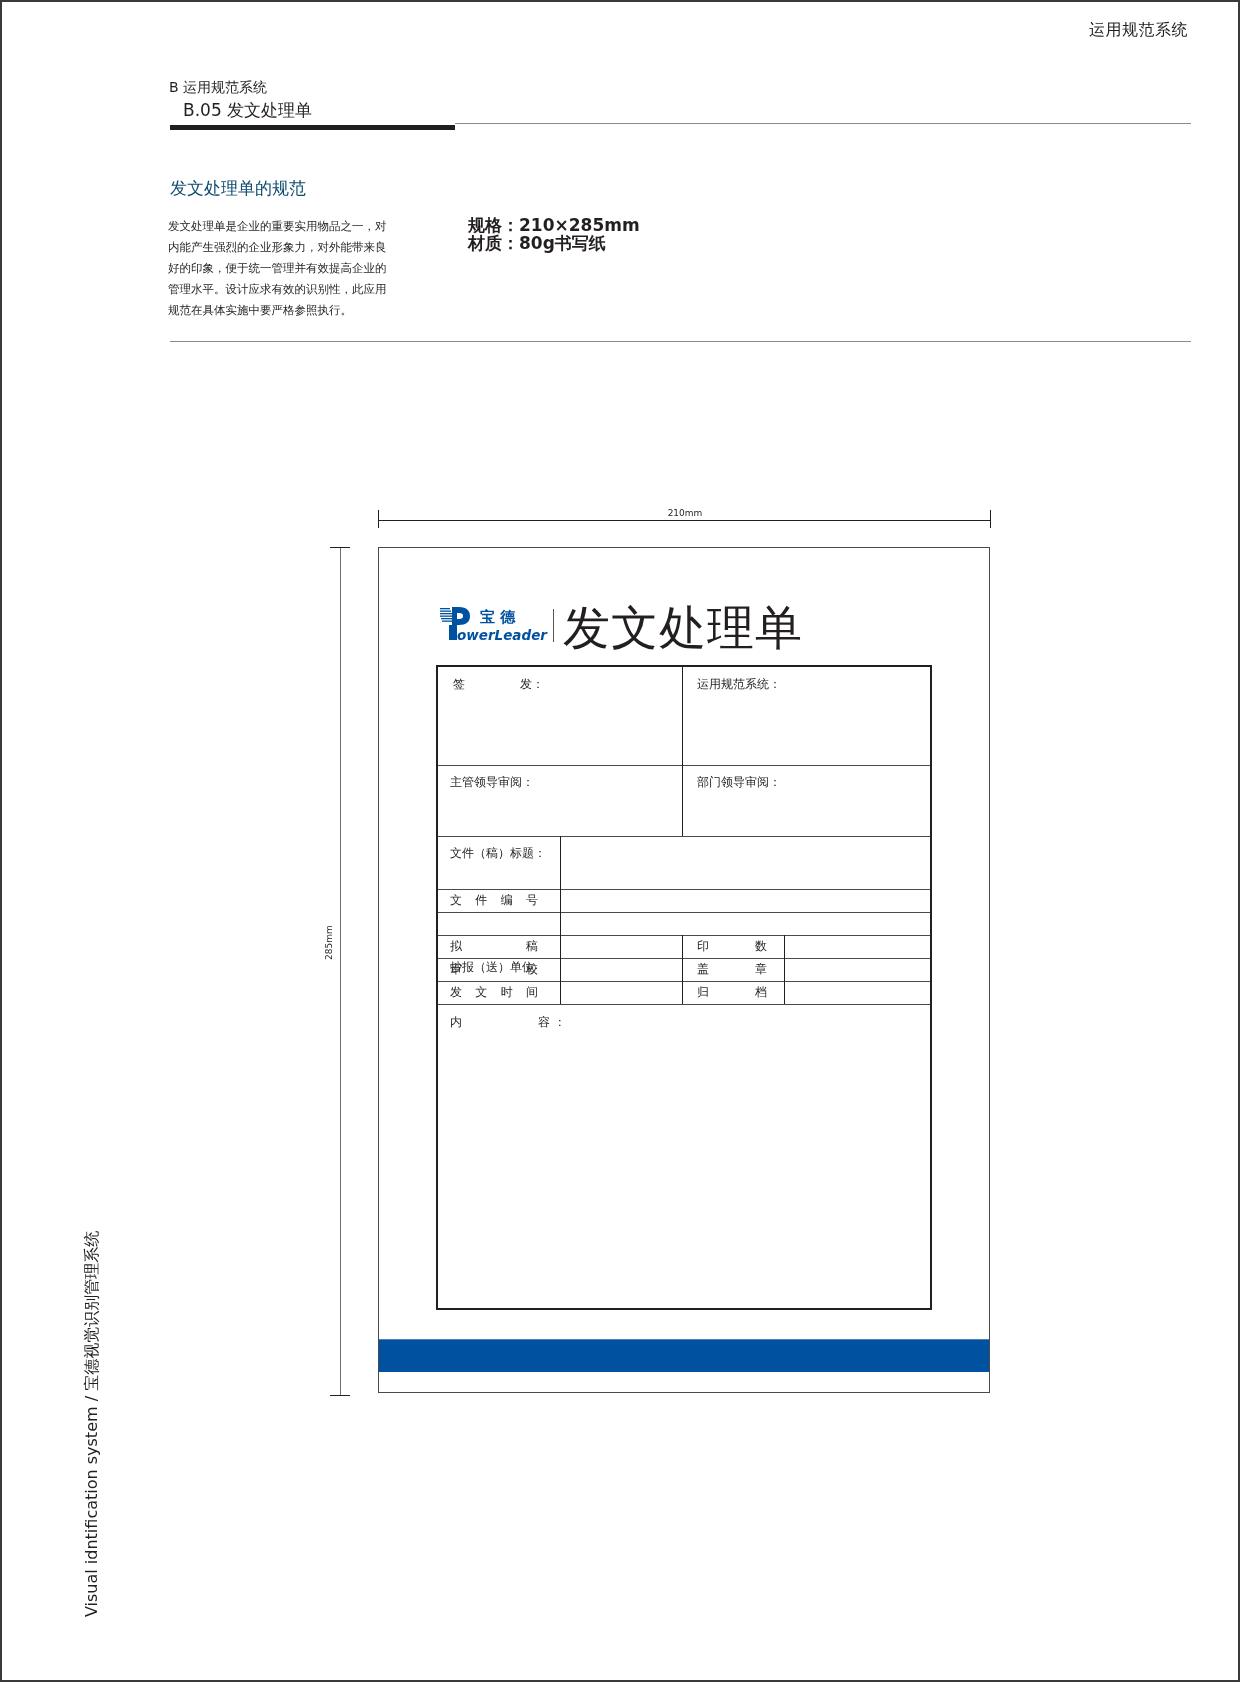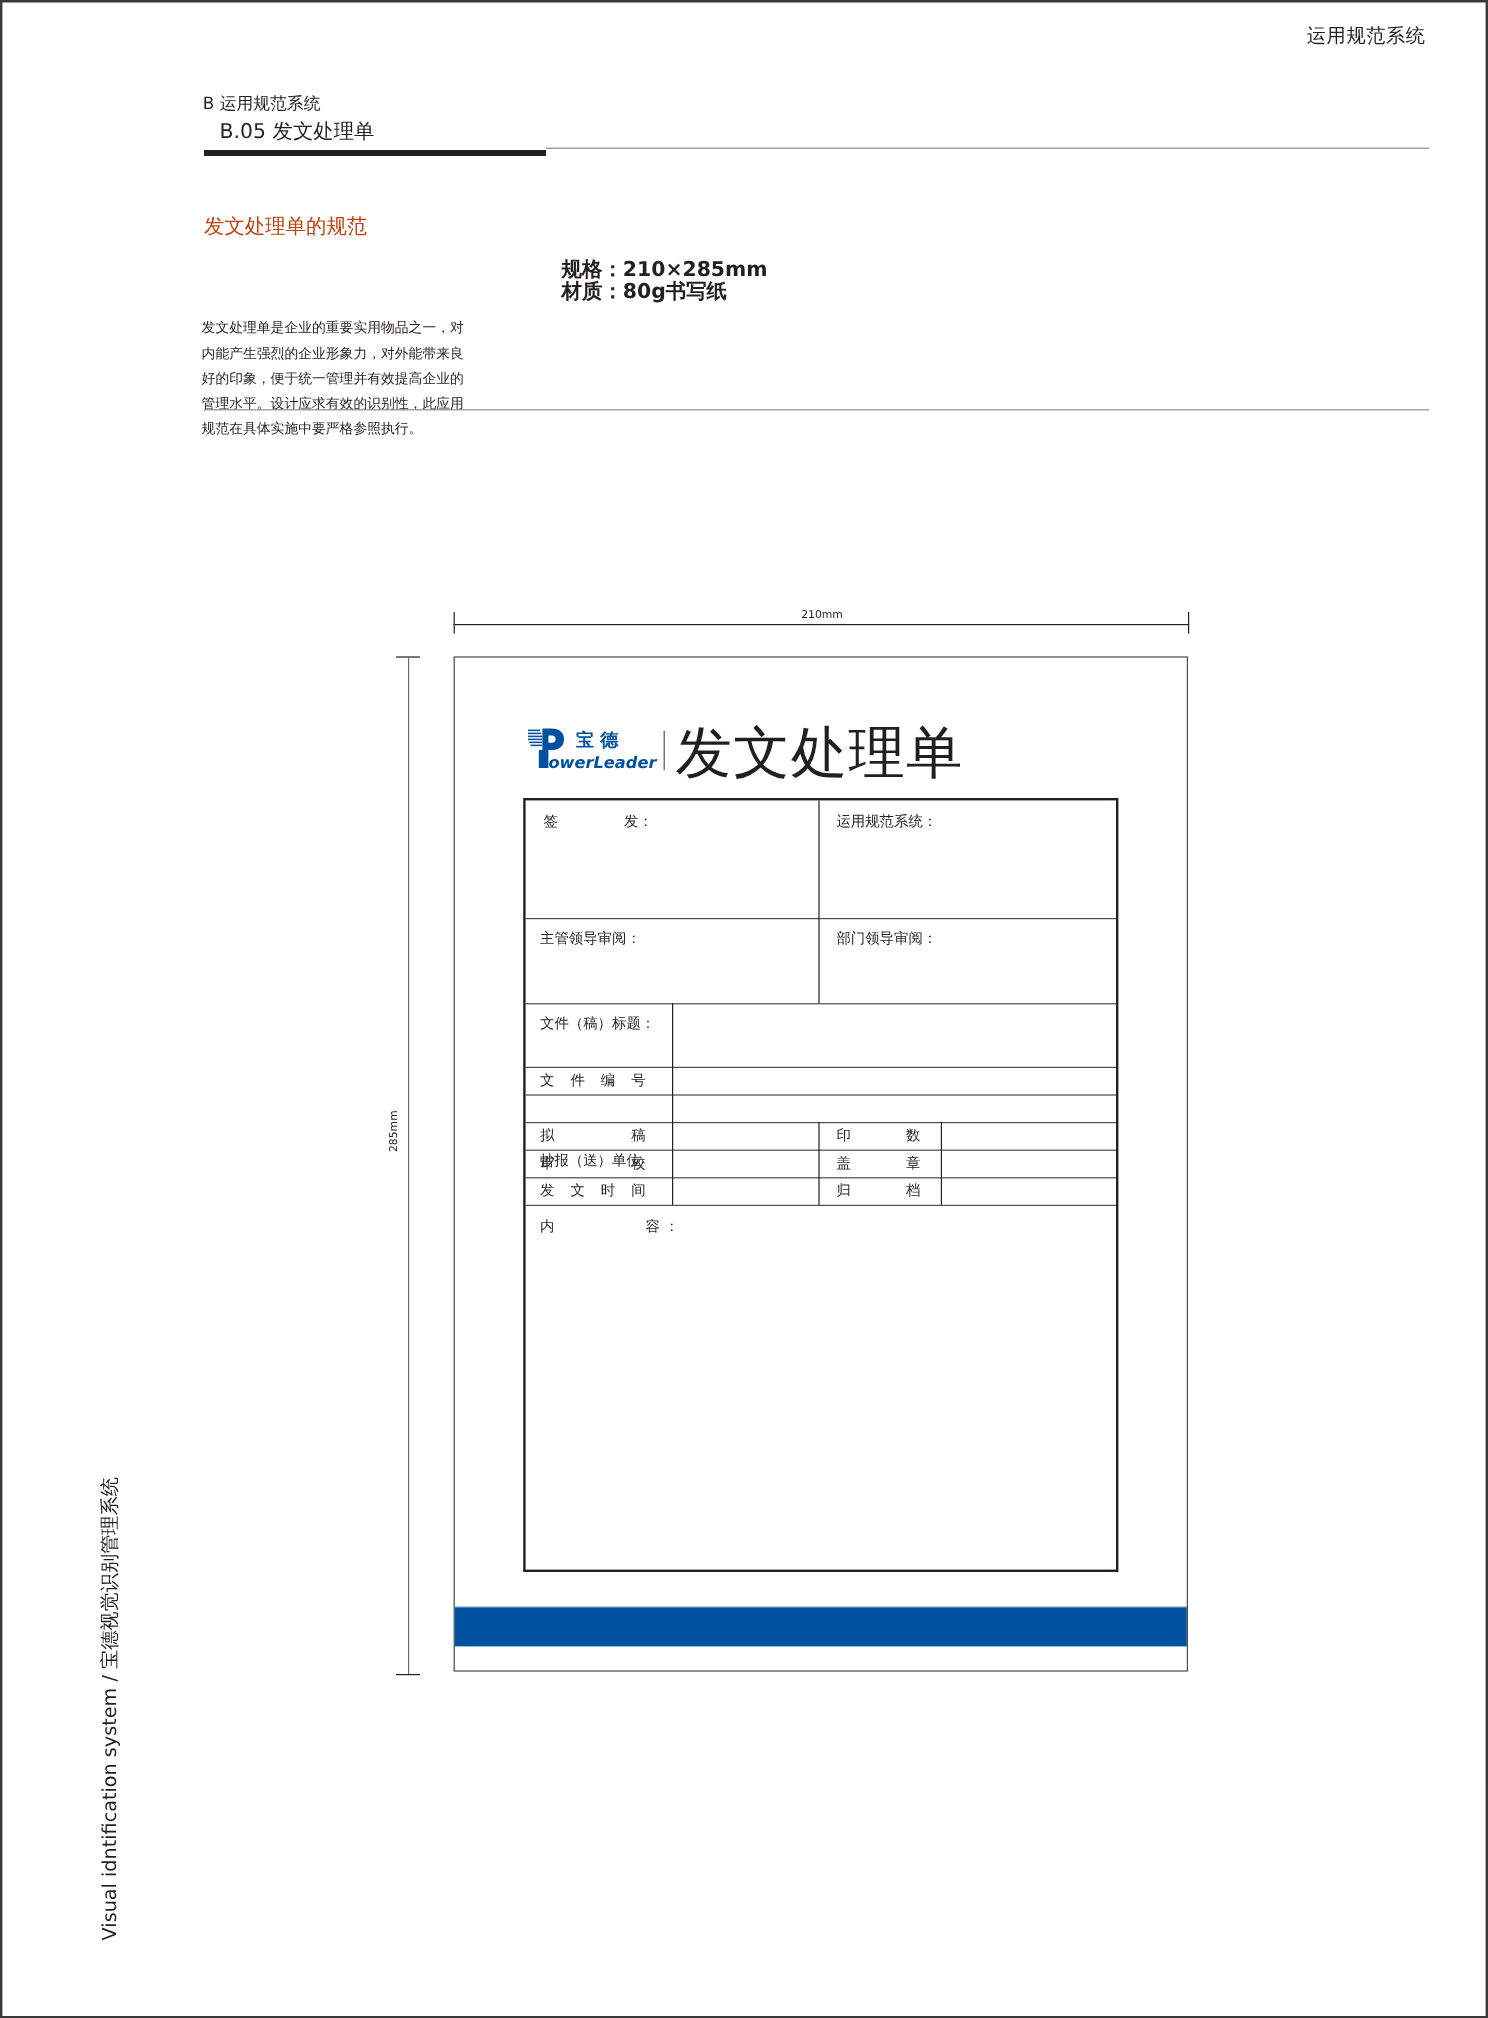--- a/index.html
+++ b/index.html
@@ -6,22 +6,22 @@
   body { width:1240px; height:1682px; position:relative; background:#ffffff; overflow:hidden;
          font-family:"DejaVu Sans","Liberation Sans",sans-serif; color:#231f20; }
   .page-border { position:absolute; left:0; top:0; width:1236px; height:1678px; border:2px solid #3a3a3a; border-right-width:3px; box-sizing:content-box; }
   .abs { position:absolute; }
   .running-head { right:52px; top:20px; font-size:16px; color:#231f20; letter-spacing:0.5px; }
   .sec-title { left:169px; top:76px; font-size:14px; line-height:22px; }
   .sec-sub { left:169px; top:99px; font-size:17px; line-height:22px;margin-left:14px; }
   .rule-thick { left:170px; top:125px; width:285px; height:5px; background:#231f20; }
   .rule-thin-top { left:455px; top:123px; width:736px; height:1px; background:#8a8a8a; }
   .rule-thin-mid { left:170px; top:341px; width:1021px; height:1px; background:#8a8a8a; }
-  .intro-title { left:170px; top:177px; font-size:17px; color:#c2410c; }
-  .intro-body { left:168px; top:216px; width:245px; font-size:11.5px; line-height:21px; color:#231f20;margin-top:47px; }
+  .intro-title { left:170px; top:177px; font-size:17px; color:#0c4a6e; }
+  .intro-body { left:168px; top:216px; width:245px; font-size:11.5px; line-height:21px; color:#231f20; }
   .intro-body div { white-space:nowrap; }
   .specs { left:468px; top:216px; font-size:17px; line-height:18px; color:#231f20;font-weight:bold; }
   .vert-side { left:82px; top:1617px; transform-origin:0 0; transform:rotate(-90deg); white-space:nowrap; font-size:16px; color:#231f20; }
 
   
   .dim-h-line { left:378px; top:520px; width:613px; height:1px; background:#231f20; }
   .dim-h-tick-l { left:378px; top:510px; width:1px; height:18px; background:#231f20; }
   .dim-h-tick-r { left:990px; top:510px; width:1px; height:18px; background:#231f20; }
   .dim-h-label { left:660px; top:508px; font-size:9px; color:#231f20; width:50px; text-align:center; }
   .dim-v-line { left:340px; top:548px; width:1px; height:847px; background:#6d6d6d; }

